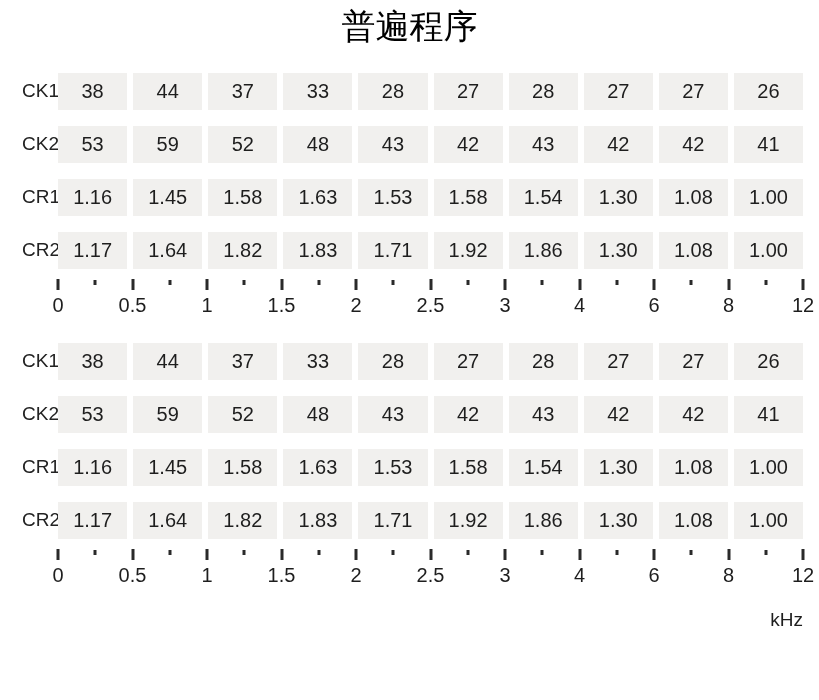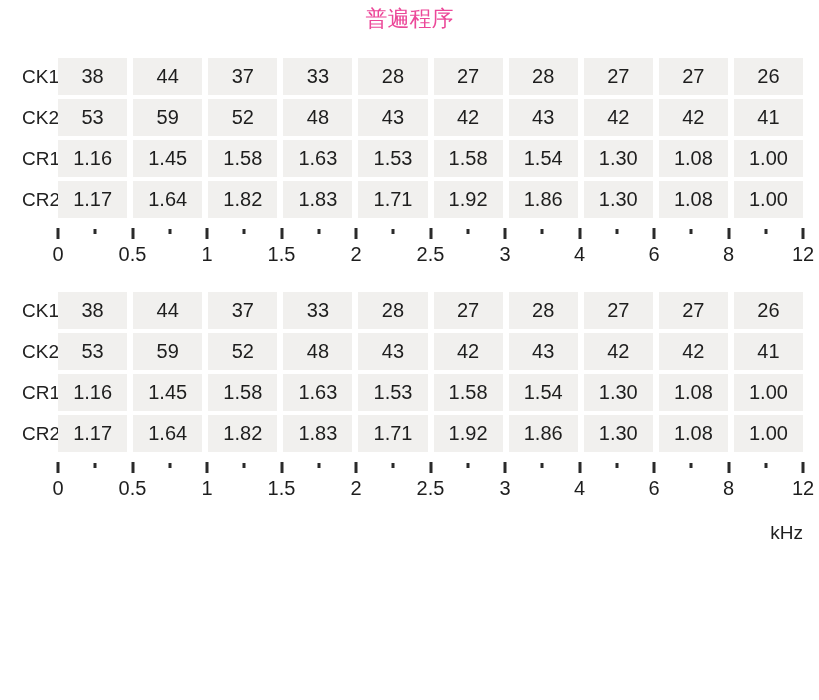--- a/index.html
+++ b/index.html
@@ -2,25 +2,25 @@
 <html><head>
 <meta charset="utf-8">
 <style>
   html,body{margin:0;padding:0;}
   body{
     width:819px;height:700px;background:#ffffff;overflow:hidden;
     font-family:"Liberation Sans","DejaVu Sans",sans-serif;color:#1e1e1e;
   }
   .section{position:relative;}
   .title{
-    margin:0;text-align:center;font-weight:400;font-size:22px;color:#ec4899;
+    margin:0;text-align:center;font-weight:400;font-size:34px;color:#000000;
     padding:6px 0 26px;line-height:1.2;
   }
   .section.second .title{padding-top:16px;}
-  .grid{display:flex;flex-direction:column;gap:4px;padding:0 16px 0 0;}
+  .grid{display:flex;flex-direction:column;gap:16px;padding:0 16px 0 0;}
   .row{display:flex;height:37px;}
   .row-label{
     width:58px;box-sizing:border-box;padding-left:22px;flex:0 0 58px;
     display:flex;align-items:center;font-size:19px;color:#222;
   }
   .cells{flex:1;display:flex;gap:6px;justify-content:flex-end;}
   .cell{
     flex:1;background:#f1f0ee;display:flex;align-items:center;justify-content:center;
     font-size:20px;color:#1e1e1e;
   }

